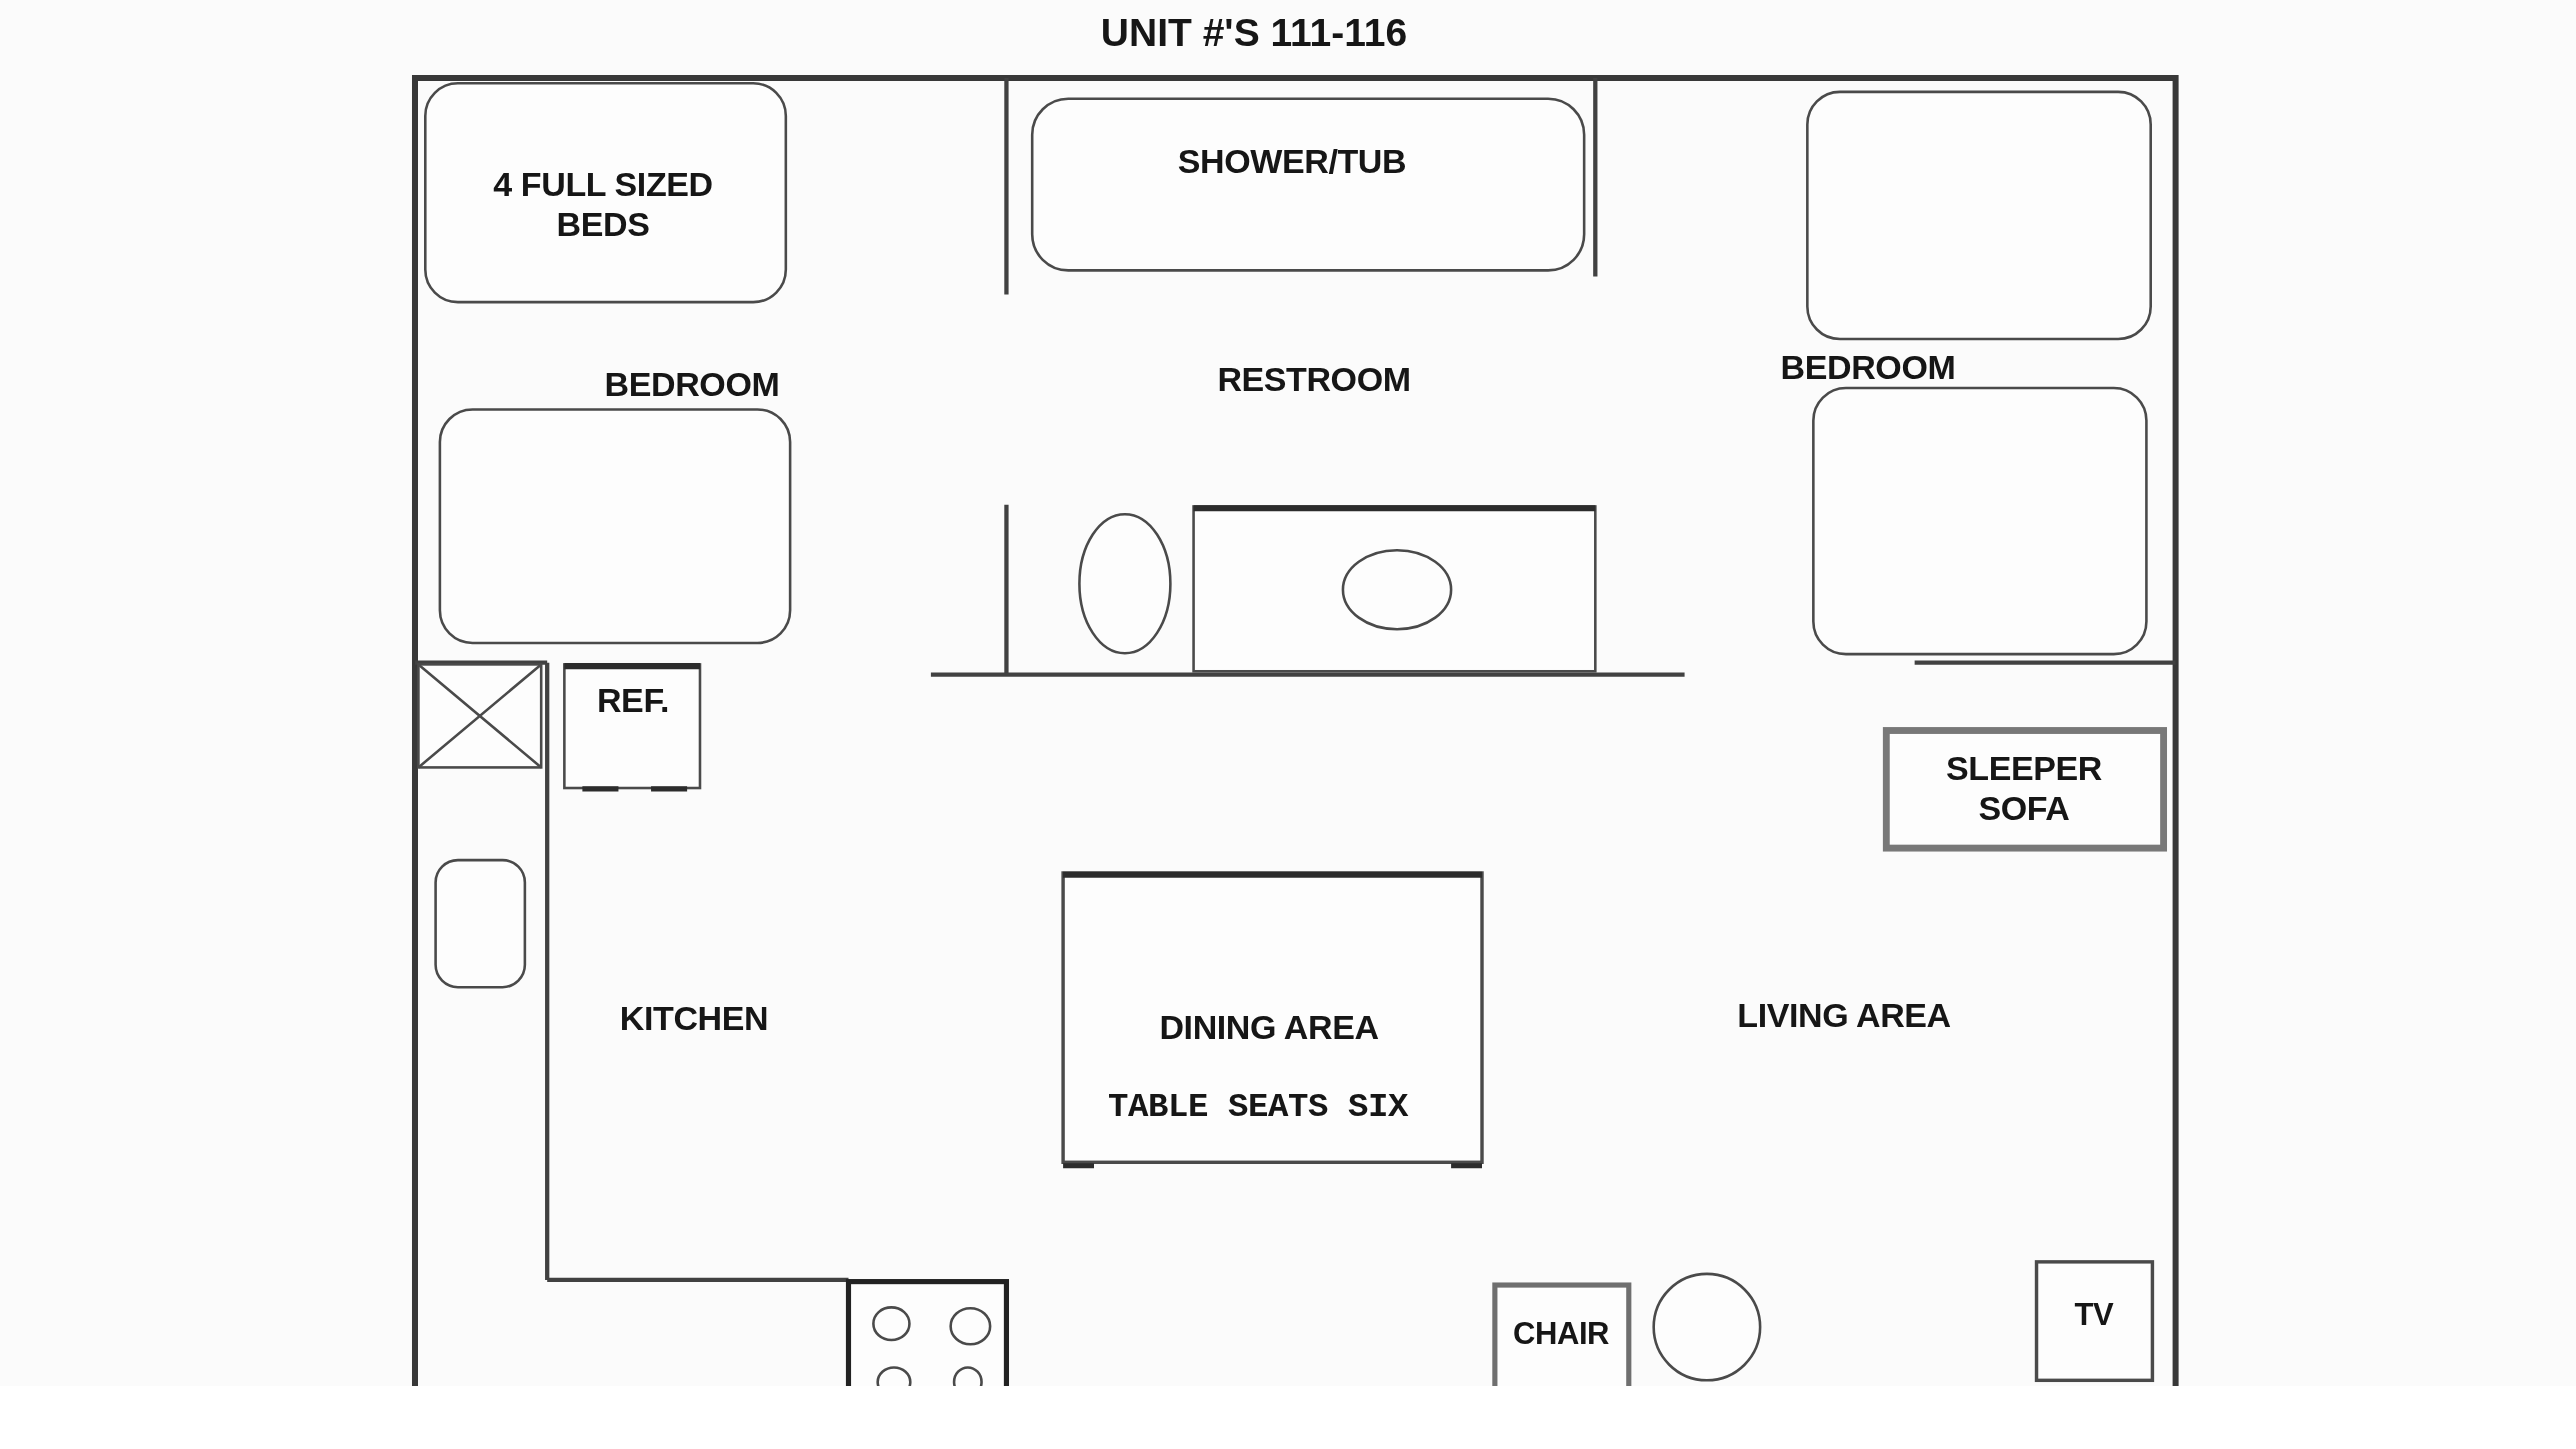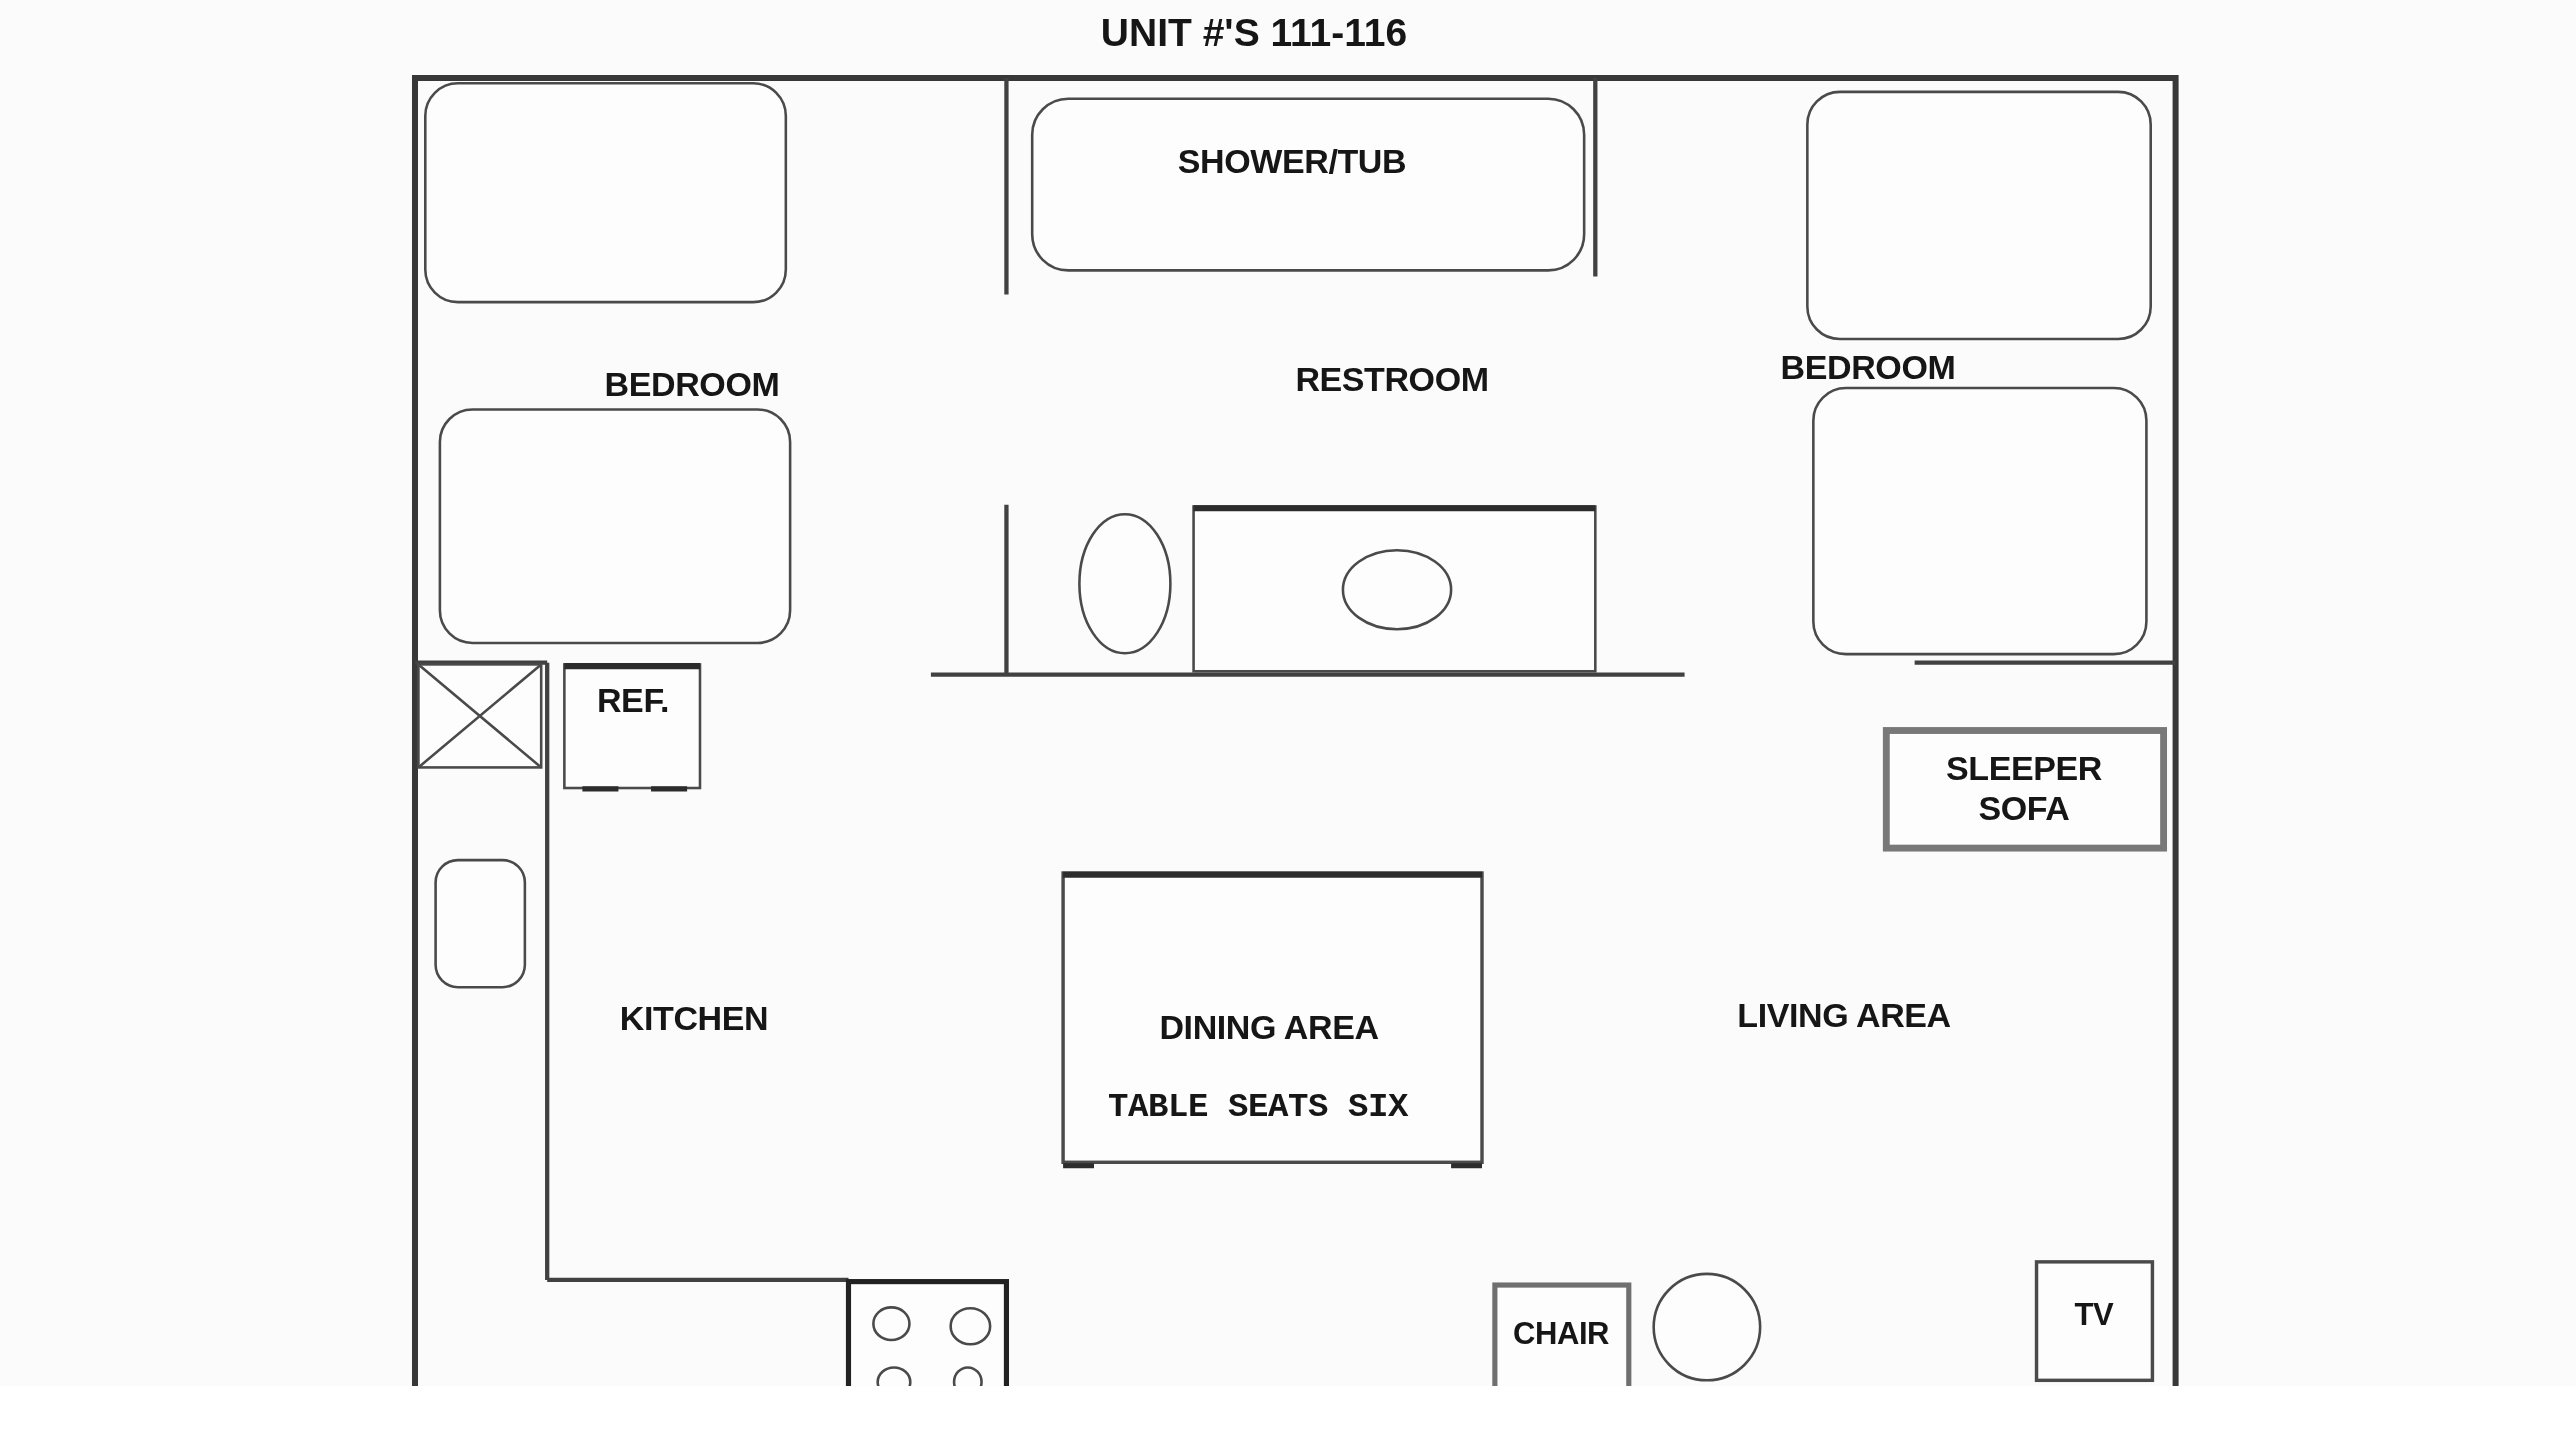--- a/index.html
+++ b/index.html
@@ -96,26 +96,28 @@
       <path stroke="#2c2c2c" stroke-width="7" fill="none" d="M1238,1019 L1726,1019"></path>
       <path stroke="#2c2c2c" stroke-width="6" fill="none" d="M1238,1358 L1274,1358 M1690,1358 L1726,1358"></path>
       <rect stroke="#6f6f6f" stroke-width="6" x="1741" y="1497" width="156" height="134"></rect>
       <circle stroke="#4a4a4a" stroke-width="3" cx="1988" cy="1546" r="62"></circle>
       <rect stroke="#4a4a4a" stroke-width="4" x="2372" y="1470" width="135" height="138"></rect>
     </g>
   </svg>
 
   <div class="lbl title" style="left:1254px;top:33px;">UNIT #'S 111-116</div>
 
+  <div class="lbl" style="left:603px;top:204px;">4 FULL SIZED
+BEDS</div>
 
   <div class="lbl" style="left:692px;top:384px;">BEDROOM</div>
 
   <div class="lbl" style="left:1292px;top:161px;">SHOWER/TUB</div>
 
-  <div class="lbl" style="left:1392px;top:379px;">RESTROOM</div>
+  <div class="lbl" style="left:1314px;top:379px;">RESTROOM</div>
 
   <div class="lbl" style="left:1868px;top:367px;">BEDROOM</div>
 
   <div class="lbl" style="left:633px;top:700px;">REF.</div>
 
   <div class="lbl" style="left:694px;top:1018px;">KITCHEN</div>
 
   <div class="lbl" style="left:1269px;top:1027px;">DINING AREA</div>
 
   <div class="lbl" style="left:1258px;top:1107px;font-family:Liberation Mono, monospace;">TABLE SEATS SIX</div>

